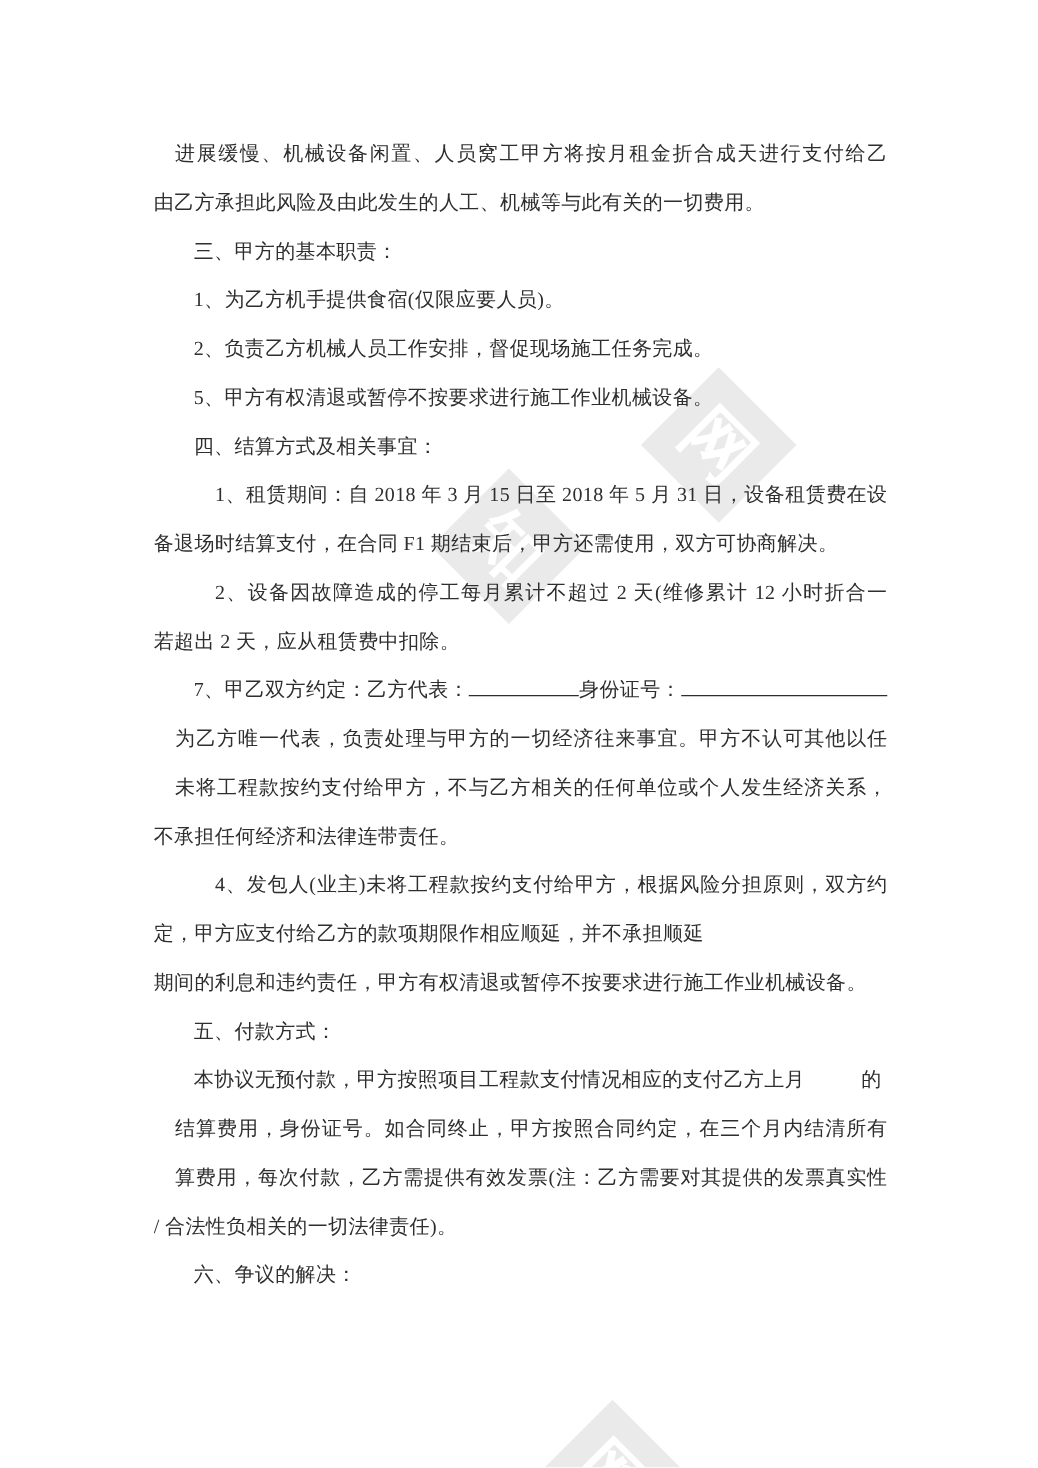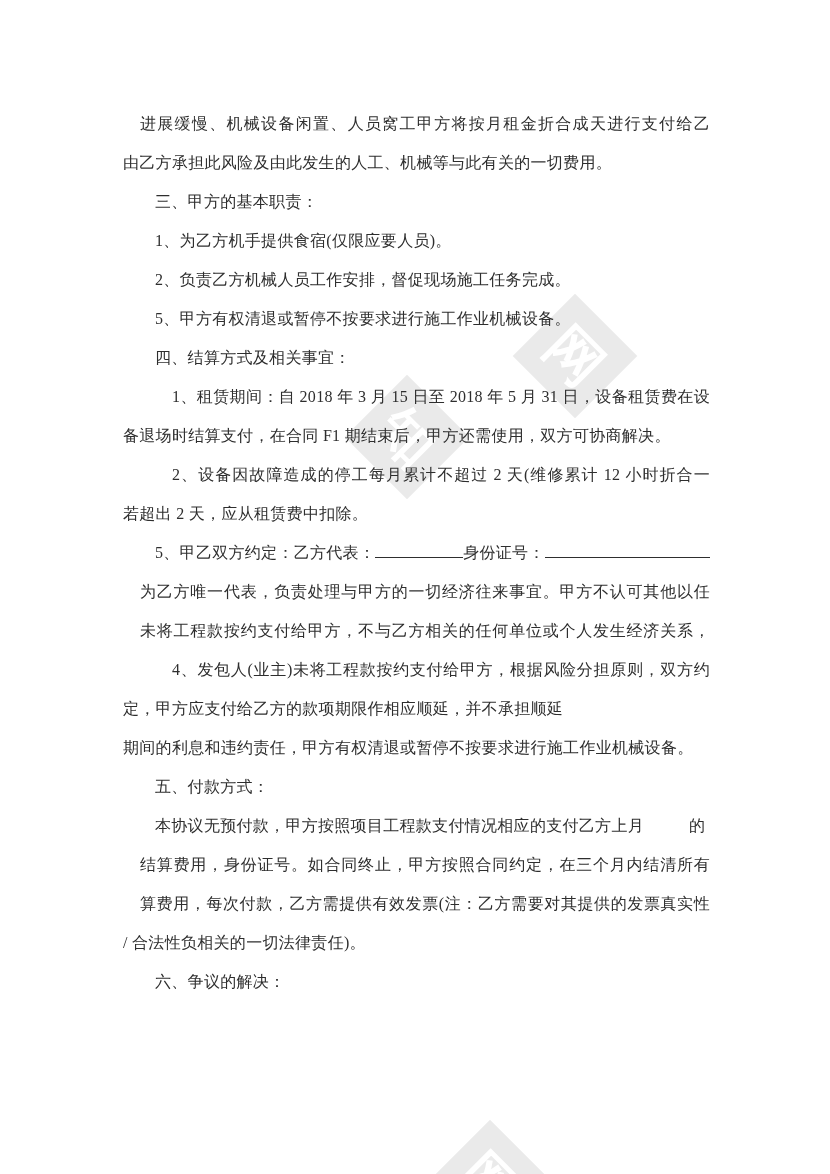--- a/index.html
+++ b/index.html
@@ -67,23 +67,24 @@
       <div class="line"><span>由乙方承担此风险及由此发生的人工、机械等与此有关的一切费用。</span></div>
       <div class="line indent"><span>三、甲方的基本职责：</span></div>
       <div class="line indent"><span>1、为乙方机手提供食宿(仅限应要人员)。</span></div>
       <div class="line indent"><span>2、负责乙方机械人员工作安排，督促现场施工任务完成。</span></div>
       <div class="line indent"><span>5、甲方有权清退或暂停不按要求进行施工作业机械设备。</span></div>
       <div class="line indent"><span>四、结算方式及相关事宜：</span></div>
       <div class="line indent fill"><span>1、租赁期间：自 2018 年 3 月 15 日至 2018 年 5 月 31 日，设备租赁费在设</span></div>
       <div class="line"><span>备退场时结算支付，在合同 F1 期结束后，甲方还需使用，双方可协商解决。</span></div>
       <div class="line indent fill"><span>2、设备因故障造成的停工每月累计不超过 2 天(维修累计 12 小时折合一天)，</span></div>
       <div class="line"><span>若超出 2 天，应从租赁费中扣除。</span></div>
-      <div class="line indent"><span>5、甲乙双方约定：乙方代表：</span><span class="blank" style="width: 88px;"></span><span>身份证号：</span><span class="blank" style="width: 165px;"></span></div>
+      <div class="line indent"><span>7、甲乙双方约定：乙方代表：</span><span class="blank" style="width: 88px;"></span><span>身份证号：</span><span class="blank" style="width: 165px;"></span></div>
       <div class="line fill"><span>为乙方唯一代表，负责处理与甲方的一切经济往来事宜。甲方不认可其他以任何</span></div>
       <div class="line fill"><span>未将工程款按约支付给甲方，不与乙方相关的任何单位或个人发生经济关系，也</span></div>
+      <div class="line"><span>不承担任何经济和法律连带责任。</span></div>
       <div class="line indent fill"><span>4、发包人(业主)未将工程款按约支付给甲方，根据风险分担原则，双方约</span></div>
       <div class="line"><span>定，甲方应支付给乙方的款项期限作相应顺延，并不承担顺延</span></div>
       <div class="line"><span>期间的利息和违约责任，甲方有权清退或暂停不按要求进行施工作业机械设备。</span></div>
       <div class="line indent"><span>五、付款方式：</span></div>
       <div class="line indent"><span>本协议无预付款，甲方按照项目工程款支付情况相应的支付乙方上月</span><span class="spacer" style="width: 45px;"></span><span>的</span></div>
       <div class="line fill"><span>结算费用，身份证号。如合同终止，甲方按照合同约定，在三个月内结清所有结</span></div>
       <div class="line fill"><span>算费用，每次付款，乙方需提供有效发票(注：乙方需要对其提供的发票真实性</span></div>
       <div class="line"><span>/ 合法性负相关的一切法律责任)。</span></div>
       <div class="line indent"><span>六、争议的解决：</span></div>
     </div>

